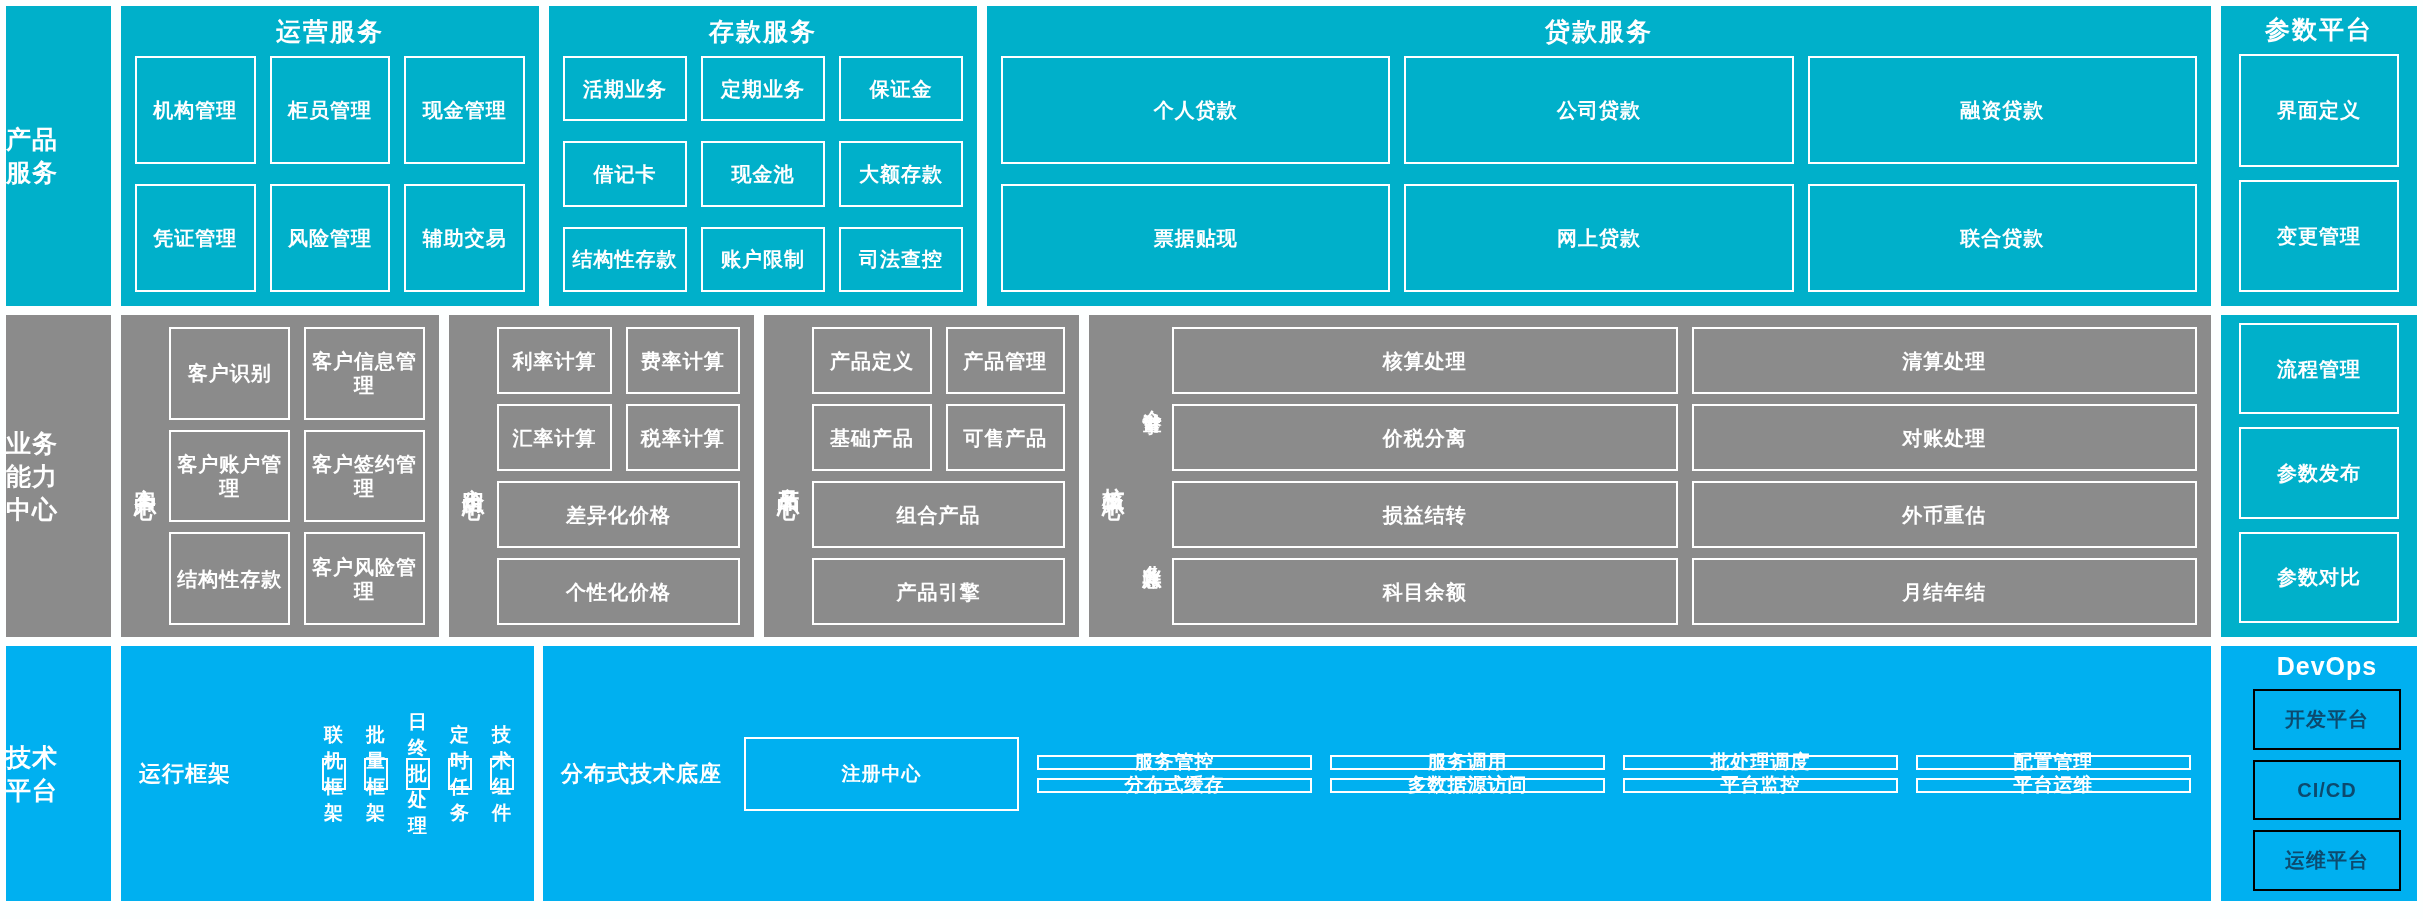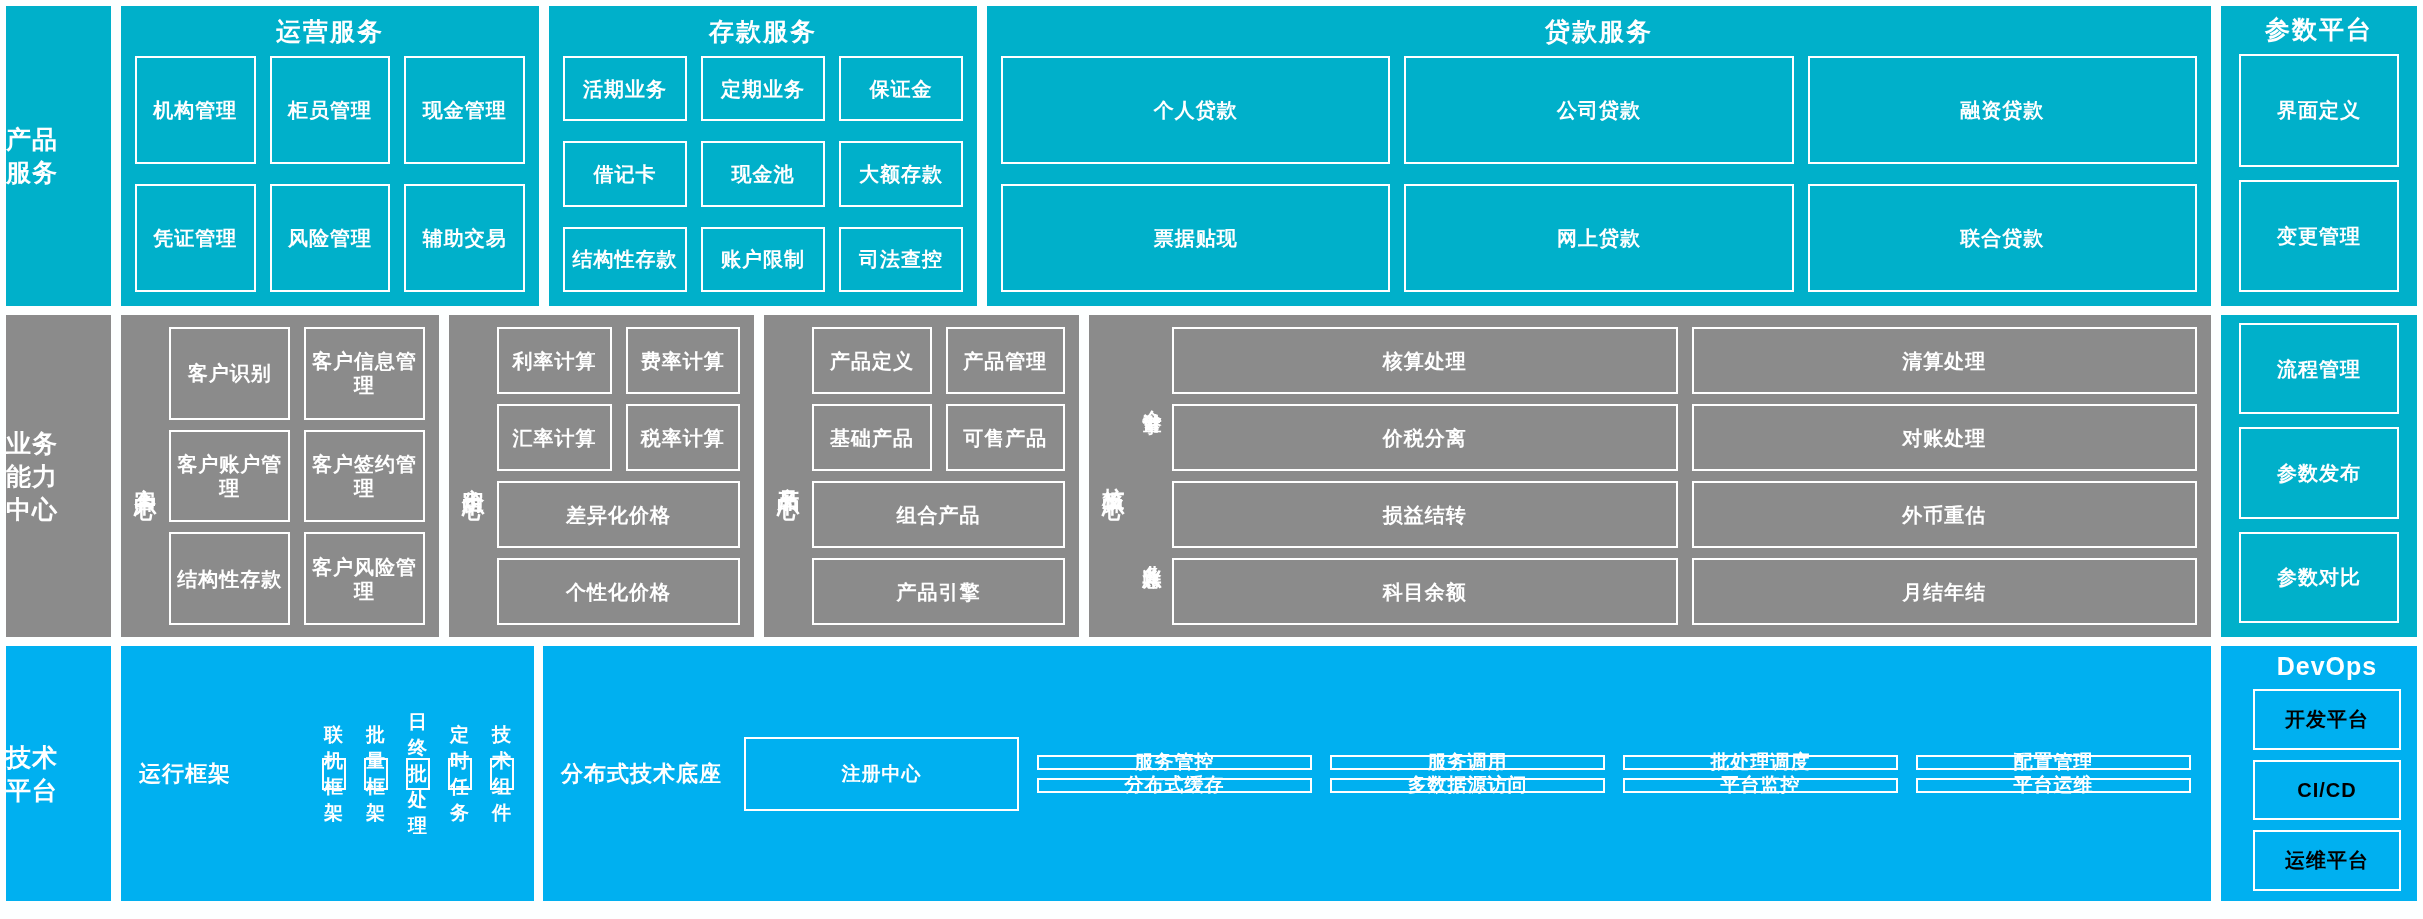--- a/index.html
+++ b/index.html
@@ -232,22 +232,22 @@
     letter-spacing: 1px;
   }
   .devops-tiles {
     flex: 1;
     display: flex;
     flex-direction: column;
     gap: 10px;
   }
   .devops-tile {
     flex: 1;
-    border: 2px solid #ffffff;
-    color: #000000;
+    border: 2px solid #000000;
+    color: #0c4a6e;
     font-size: 20px;
     font-weight: bold;
     display: flex;
     align-items: center;
     justify-content: center;
     box-sizing: border-box;
     letter-spacing: 1px;
   }
 </style>
 </head>

